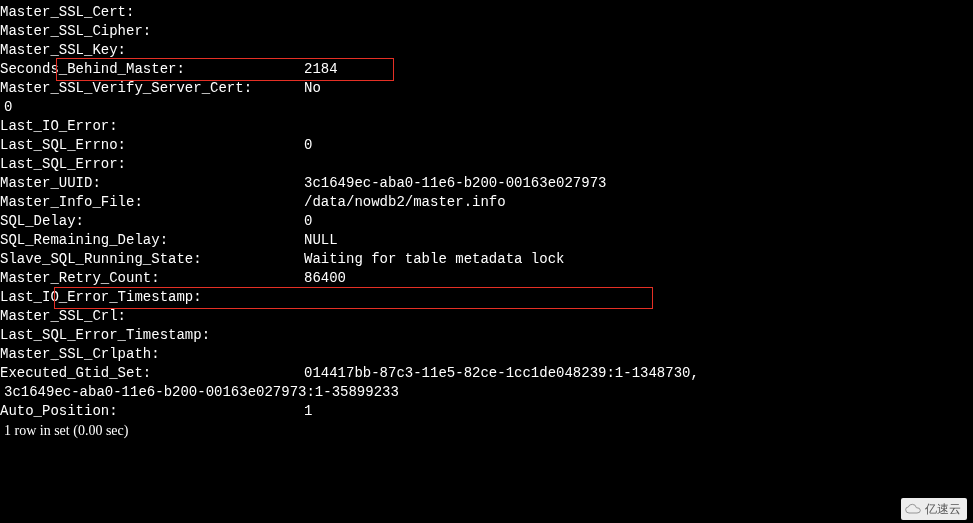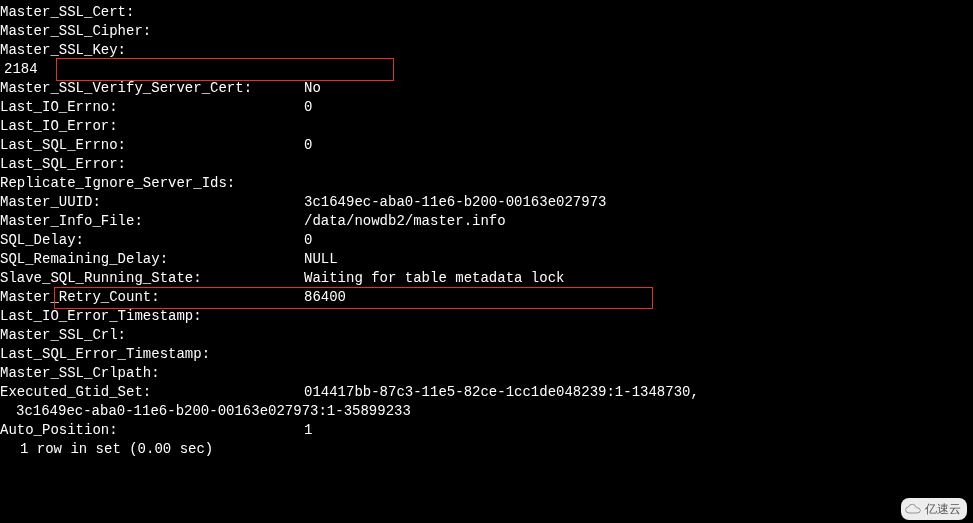--- a/index.html
+++ b/index.html
@@ -51,54 +51,54 @@
     }
     .watermark {
       position: absolute;
       right: 6px;
       bottom: 3px;
       background: rgba(255,255,255,0.93);
       color: #555;
       font-family: "Microsoft YaHei", Arial, sans-serif;
       font-size: 12px;
       padding: 2px 6px 1px 24px;
-      border-radius: 8px;
+      border-radius: 2px;
       display: flex;
       align-items: center;
       gap: 4px;
     }
     .watermark-icon {
       position: absolute;
       left: 4px;
       top: 50%;
       transform: translateY(-50%);
       width: 16px;
       height: 12px;
     }
     .footer {
-      padding-left: 20px;
+      padding-left: 4px;
+      font-family: Liberation Serif, serif;
     }
     .cont {
-      padding-left: 16px;
+      padding-left: 4px;
     }
   </style>
 </head>
 <body>
 
 <div id="rows-container">
     <div class="row"><div class="label">Master_SSL_Cert:</div><div class="value"></div></div>
     <div class="row"><div class="label">Master_SSL_Cipher:</div><div class="value"></div></div>
     <div class="row"><div class="label">Master_SSL_Key:</div><div class="value"></div></div>
-    <div class="row"><div class="value">2184</div></div>
+    <div class="row"><div class="label">Seconds_Behind_Master:</div><div class="value">2184</div></div>
     <div class="row"><div class="label">Master_SSL_Verify_Server_Cert:</div><div class="value">No</div></div>
-    <div class="row"><div class="label">Last_IO_Errno:</div><div class="value">0</div></div>
+    <div class="row"><div class="value">0</div></div>
     <div class="row"><div class="label">Last_IO_Error:</div><div class="value"></div></div>
     <div class="row"><div class="label">Last_SQL_Errno:</div><div class="value">0</div></div>
     <div class="row"><div class="label">Last_SQL_Error:</div><div class="value"></div></div>
-    <div class="row"><div class="label">Replicate_Ignore_Server_Ids:</div><div class="value"></div></div>
     <div class="row"><div class="label">Master_UUID:</div><div class="value">3c1649ec-aba0-11e6-b200-00163e027973</div></div>
     <div class="row"><div class="label">Master_Info_File:</div><div class="value">/data/nowdb2/master.info</div></div>
     <div class="row"><div class="label">SQL_Delay:</div><div class="value">0</div></div>
     <div class="row"><div class="label">SQL_Remaining_Delay:</div><div class="value">NULL</div></div>
     <div class="row"><div class="label">Slave_SQL_Running_State:</div><div class="value">Waiting for table metadata lock</div></div>
     <div class="row"><div class="label">Master_Retry_Count:</div><div class="value">86400</div></div>
     <div class="row"><div class="label">Last_IO_Error_Timestamp:</div><div class="value"></div></div>
     <div class="row"><div class="label">Master_SSL_Crl:</div><div class="value"></div></div>
     <div class="row"><div class="label">Last_SQL_Error_Timestamp:</div><div class="value"></div></div>
     <div class="row"><div class="label">Master_SSL_Crlpath:</div><div class="value"></div></div>

